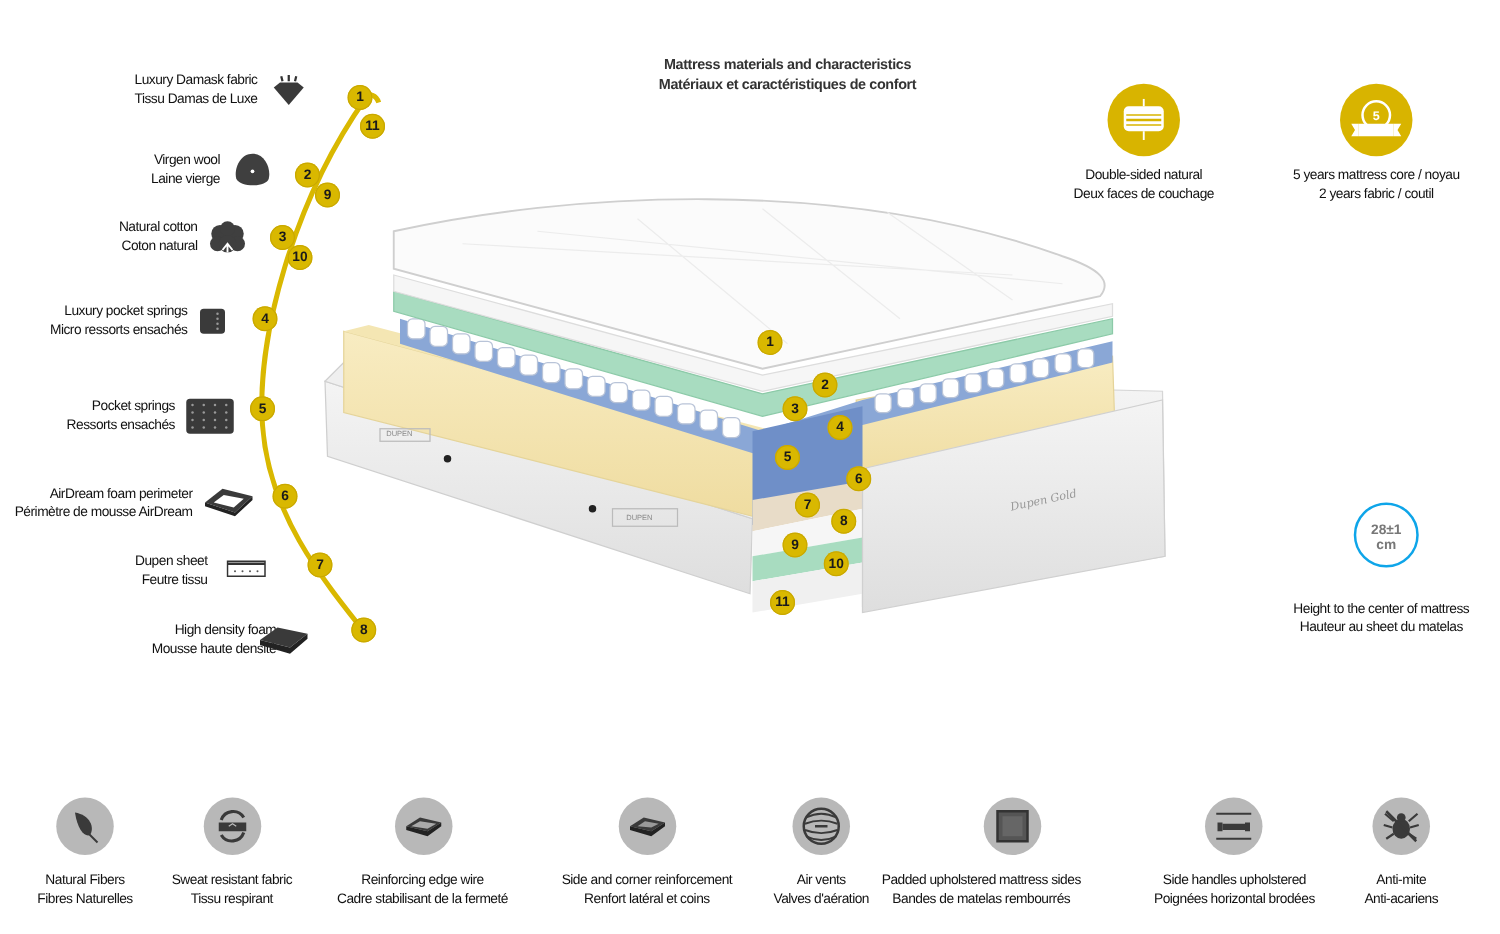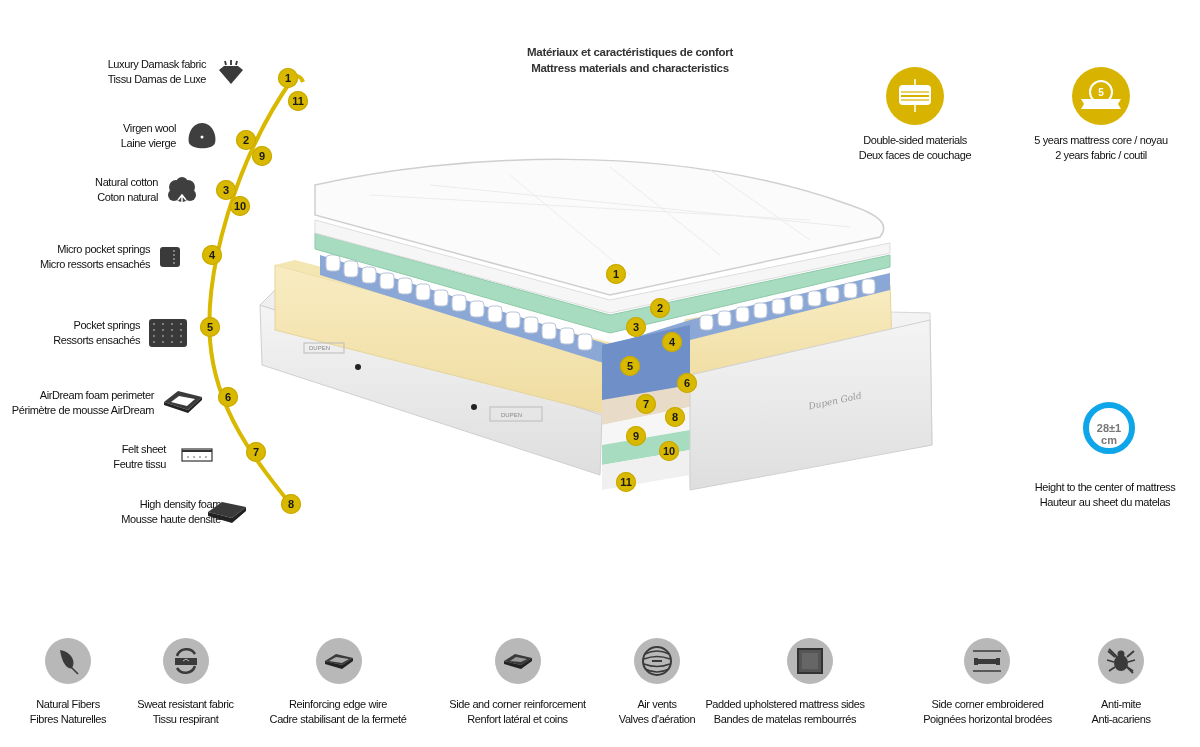--- a/index.html
+++ b/index.html
@@ -17,22 +17,22 @@
   .gcircle { width:46px; height:46px; border-radius:50%; background:#b8b8b8; position:absolute;
              display:flex; align-items:center; justify-content:center; }
   .ycircle { width:58px; height:58px; border-radius:50%; background:#d8b400; position:absolute;
              display:flex; align-items:center; justify-content:center; }
   svg { display:block; }
 </style>
 </head>
 <body>
 
 <div class="abs title c" style="left:470px; top:44px; width:320px;">
+  <div>Mattress materials and characteristics</div>
   <div>Matériaux et caractéristiques de confort</div>
-  <div>Mattress materials and characteristics</div>
 </div>
 
 <svg class="abs" style="left:195px; top:70px;" width="120" height="450">
   <path d="M98 8 C 40 90, 10 200, 15 270 C 20 340, 60 390, 100 440" fill="none" stroke="#d9b800" stroke-width="4"></path>
   <path d="M98 8 C 100 4, 106 6, 108 12" fill="none" stroke="#d9b800" stroke-width="4"></path>
 </svg>
 
 <div class="badge" style="left:278px; top:68px;">1</div>
 <div class="badge" style="left:288px; top:91px;">11</div>
 <div class="badge" style="left:236px; top:130px;">2</div>
@@ -71,21 +71,21 @@
   <circle cx="10" cy="11" r="7" fill="#3f3f3f"></circle>
     <circle cx="22" cy="11" r="7" fill="#3f3f3f"></circle>
   <circle cx="16" cy="7" r="6" fill="#3f3f3f"></circle>
     <circle cx="8" cy="19" r="6" fill="#3f3f3f"></circle>
   <circle cx="24" cy="19" r="6" fill="#3f3f3f"></circle>
     <circle cx="16" cy="19" r="7" fill="#3f3f3f"></circle>
   <path d="M12 24 L16 19 L20 24 M16 19 L16 26" stroke="#fff" stroke-width="1.5" fill="none"></path>
 </svg>
 
 <div class="abs lbl r" style="right:1050px; top:242px;">
-  <span>Micro pocket springs</span>
+  <span>Luxury pocket springs</span>
   <span>Micro ressorts ensachés</span>
 </div>
 <svg class="abs" style="left:159px; top:246px;" width="22" height="22">
   <rect x="1" y="1" width="20" height="20" rx="3" fill="#3a3a3a"></rect>
   <g fill="#999">
       <circle cx="15" cy="5" r="1"></circle>
       <circle cx="15" cy="9" r="1"></circle>
       <circle cx="15" cy="13" r="1"></circle>
       <circle cx="15" cy="17" r="1"></circle>
     </g>
@@ -121,21 +121,21 @@
   <span>AirDream foam perimeter</span>
   <span>Périmètre de mousse AirDream</span>
 </div>
 <svg class="abs" style="left:162px; top:388px;" width="42" height="26">
   <path d="M2 14 L16 3 L40 9 L26 22 Z" fill="#3a3a3a"></path>
   <path d="M9 14 L17 8 L33 11 L25 18 Z" fill="#fff"></path>
   <path d="M2 14 L2 17 L26 25 L40 12 L40 9 L26 22 Z" fill="#222"></path>
 </svg>
 
 <div class="abs lbl r" style="right:1034px; top:442px;">
-  <span>Felt sheet</span>
+  <span>Dupen sheet</span>
   <span>Feutre tissu</span>
 </div>
 <svg class="abs" style="left:181px; top:448px;" width="32" height="14">
   <rect x="1" y="1" width="30" height="12" fill="#fff" stroke="#333" stroke-width="1.2"></rect>
   <line x1="1" y1="3" x2="31" y2="3" stroke="#333" stroke-width="2"></line>
   <g fill="#555">
       <circle cx="7" cy="9" r="0.8"></circle>
       <circle cx="13" cy="9" r="0.8"></circle>
       <circle cx="19" cy="9" r="0.8"></circle>
       <circle cx="25" cy="9" r="0.8"></circle>
@@ -242,39 +242,39 @@
   <svg width="40" height="34">
     <line x1="20" y1="0" x2="20" y2="6" stroke="#fff" stroke-width="1.5"></line>
     <rect x="4" y="6" width="32" height="20" rx="4" fill="#fff"></rect>
     <line x1="6" y1="13" x2="34" y2="13" stroke="#d8b400" stroke-width="1.2"></line>
     <line x1="6" y1="17" x2="34" y2="17" stroke="#d8b400" stroke-width="2"></line>
     <line x1="6" y1="21" x2="34" y2="21" stroke="#d8b400" stroke-width="1.2"></line>
     <line x1="20" y1="26" x2="20" y2="33" stroke="#fff" stroke-width="1.5"></line>
   </svg>
 </div>
 <div class="abs lbl c" style="left:835px; top:133px; width:160px;">
-  <span>Double-sided materials</span>
+  <span>Double-sided natural</span>
   <span>Deux faces de couchage</span>
 </div>
 
 <div class="ycircle" style="left:1072px; top:67px;">
   <svg width="44" height="38">
     <circle cx="22" cy="15" r="11" fill="none" stroke="#fff" stroke-width="2"></circle>
     <text x="22" y="19" text-anchor="middle" font-size="10" fill="#fff" font-family="Liberation Sans, sans-serif" font-weight="bold">5</text>
     <path d="M2 22 L8 22 L8 32 L2 32 L5 27 Z" fill="#fff"></path>
     <path d="M42 22 L36 22 L36 32 L42 32 L39 27 Z" fill="#fff"></path>
     <rect x="8" y="22" width="28" height="10" fill="#fff"></rect>
   </svg>
 </div>
 <div class="abs lbl c" style="left:1011px; top:133px; width:180px;">
   <span>5 years mattress core / noyau</span>
   <span>2 years fabric / coutil</span>
 </div>
 
-<div class="abs" style="left:1083px; top:402px; width:52px; height:52px; border-radius:50%; border:6px solid #0ea5e9; box-sizing:border-box; text-align:center; font-size:11px; font-weight:bold; color:#777; line-height:12px; padding-top:14px;">
+<div class="abs" style="left:1083px; top:402px; width:52px; height:52px; border-radius:50%; border:2px solid #0ea5e9; box-sizing:border-box; text-align:center; font-size:11px; font-weight:bold; color:#777; line-height:12px; padding-top:14px;">
   <div>28±1</div>
   <div>cm</div>
 </div>
 <div class="abs lbl c" style="left:1015px; top:480px; width:180px;">
   <span>Height to the center of mattress</span>
   <span>Hauteur au sheet du matelas</span>
 </div>
 
 <div class="gcircle" style="left:45px; top:638px;">
   <svg width="28" height="30">
@@ -350,21 +350,21 @@
 <div class="gcircle" style="left:964px; top:638px;">
   <svg width="36" height="26">
       <line x1="4" y1="3" x2="32" y2="3" stroke="#3a3a3a" stroke-width="1.5"></line>
     <rect x="5" y="10" width="4" height="7" fill="#3a3a3a"></rect>
       <rect x="27" y="10" width="4" height="7" fill="#3a3a3a"></rect>
     <path d="M9 11 L27 11 L27 16 L9 16 Z" fill="#3a3a3a"></path>
     <line x1="4" y1="23" x2="32" y2="23" stroke="#3a3a3a" stroke-width="1.5"></line>
     </svg>
 </div>
 <div class="abs lbl c" style="left:905px; top:697px; width:165px;">
-  <span>Side corner embroidered</span>
+  <span>Side handles upholstered</span>
   <span>Poignées horizontal brodées</span>
 </div>
 
 <div class="gcircle" style="left:1098px; top:638px;">
   <svg width="32" height="32">
     <ellipse cx="16" cy="18" rx="7" ry="8" fill="#3a3a3a"></ellipse>
       <circle cx="16" cy="9" r="3.5" fill="#3a3a3a"></circle>
     <path d="M10 12 L3 6 M22 12 L29 6 M9 17 L2 15 M23 17 L30 15 M10 22 L4 26 M22 22 L28 26" stroke="#3a3a3a" stroke-width="1.8"></path>
     <line x1="4" y1="4" x2="28" y2="28" stroke="#3a3a3a" stroke-width="2"></line>
   </svg>

